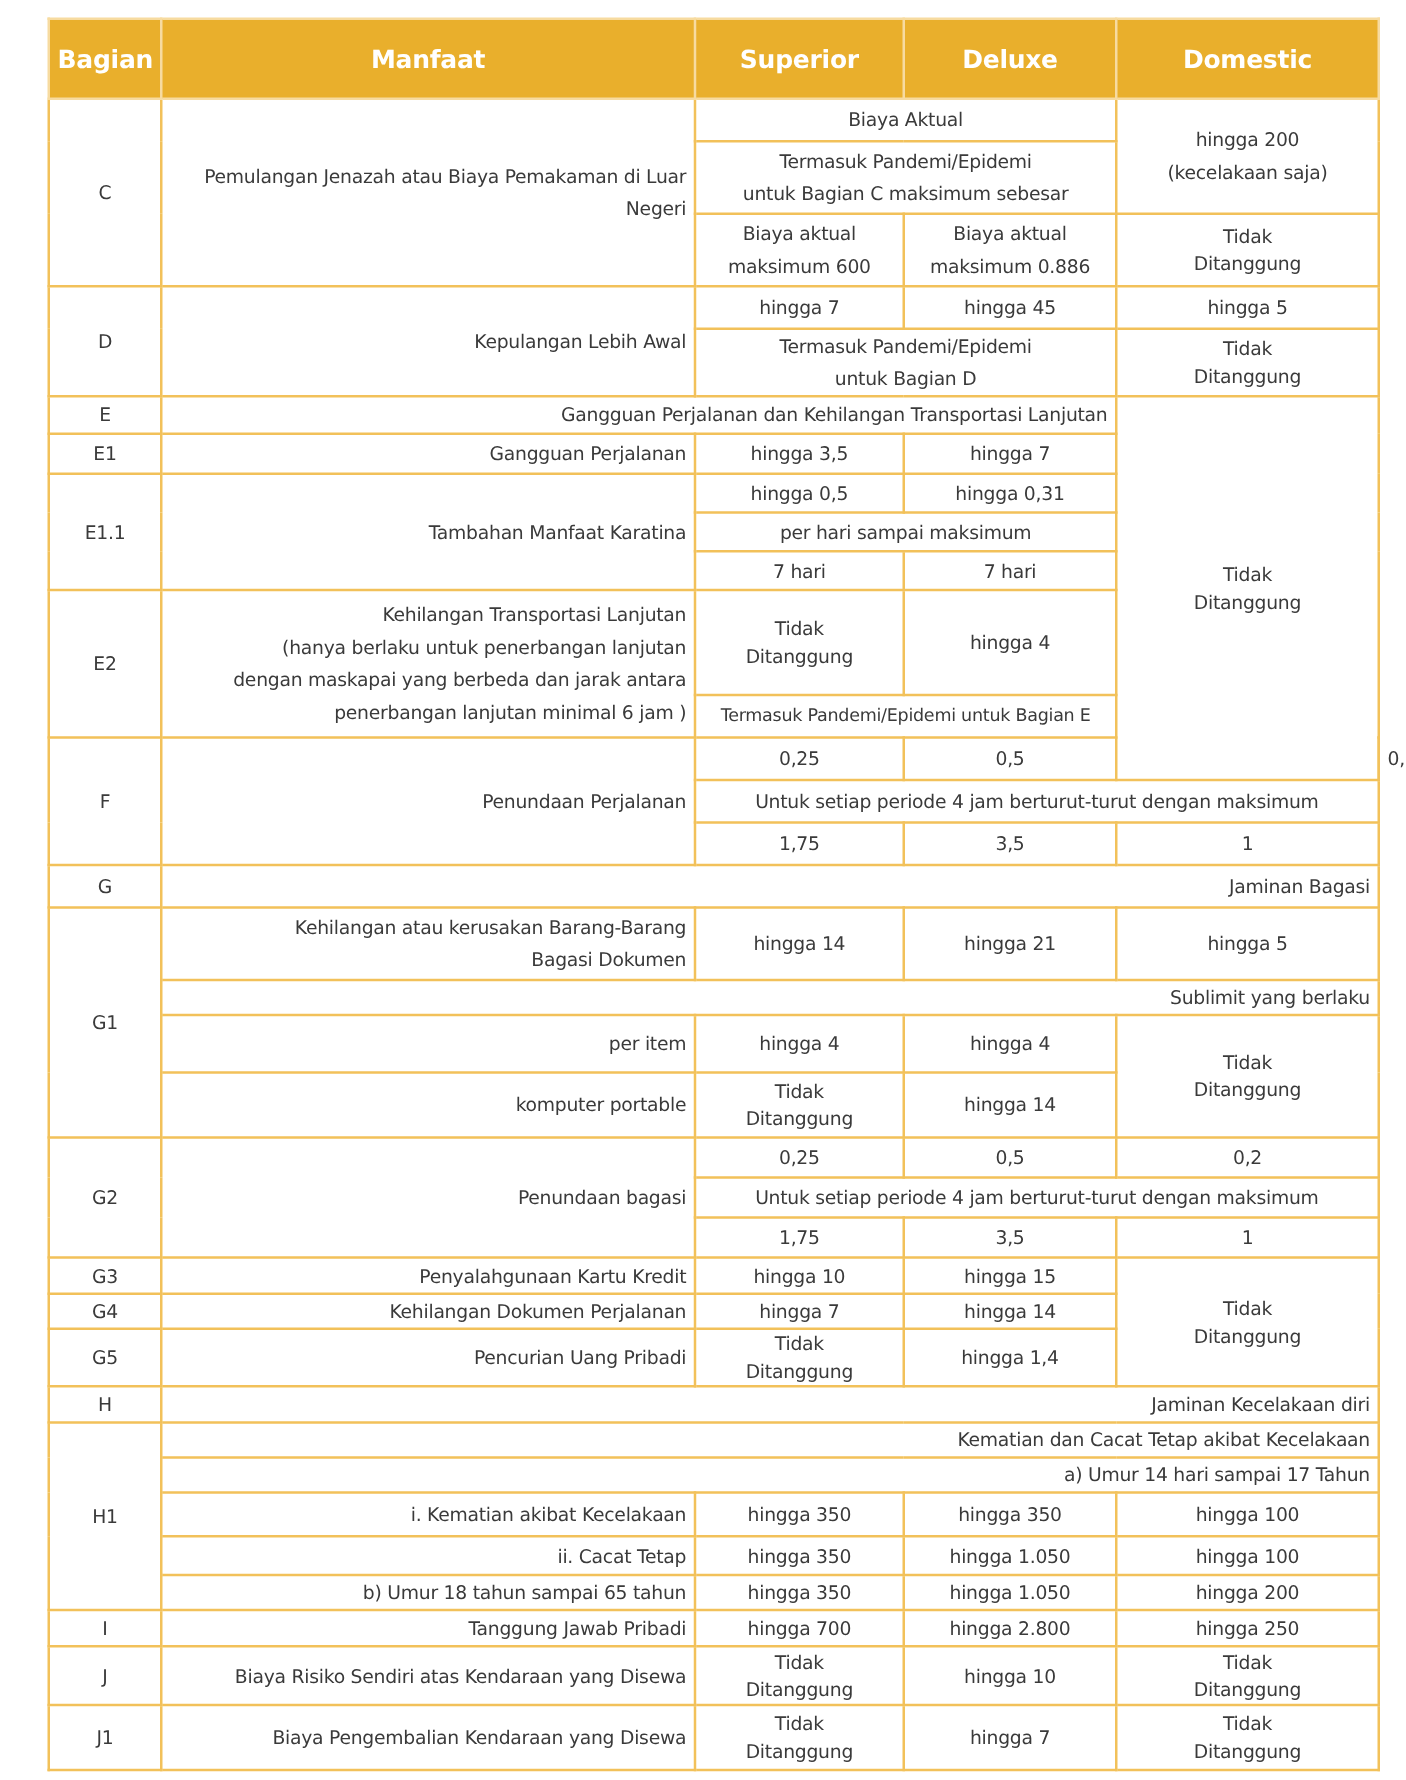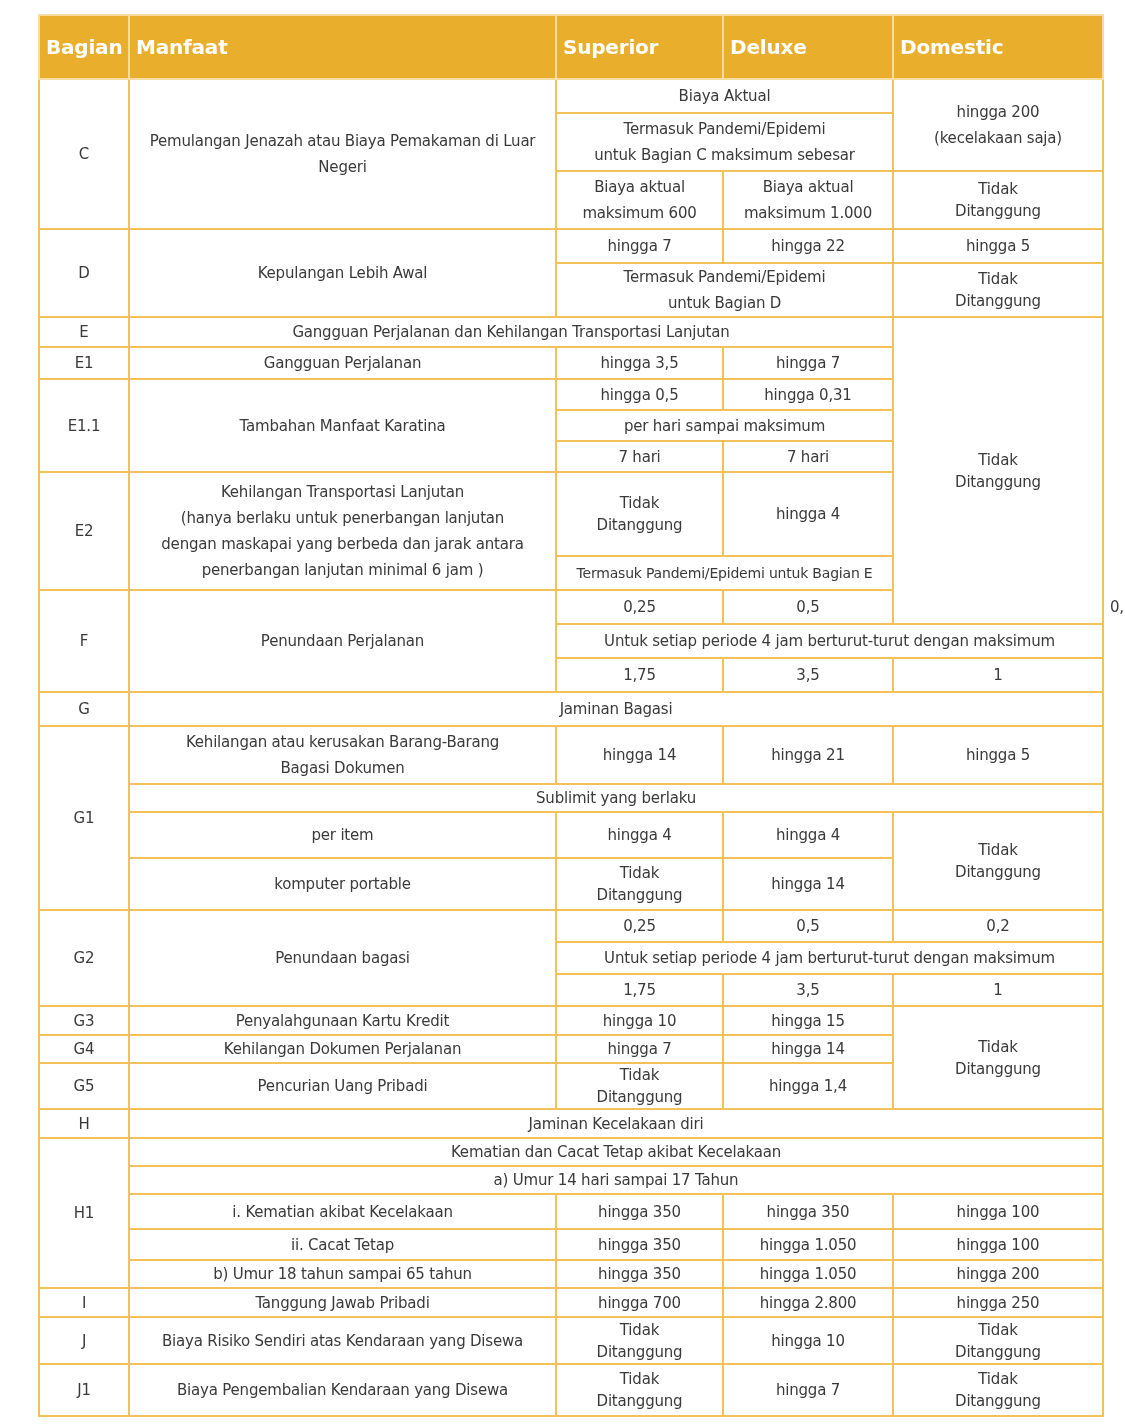--- a/index.html
+++ b/index.html
@@ -2,23 +2,23 @@
 <html><head>
 <meta charset="utf-8">
 <style>
   html, body { margin:0; padding:0; background:#ffffff; }
   body { width:1125px; height:1424px; position:relative; overflow:hidden;
          font-family:"DejaVu Sans", "Liberation Sans", sans-serif; color:#3a3a3a; }
   table.benefits { position:absolute; left:38px; top:14px; width:1064px;
     border-collapse:collapse; table-layout:fixed; font-size:15px; letter-spacing:-0.2px; }
   table.benefits td, table.benefits th { border:2px solid #f2c15a; padding:0 6px; line-height:26px; }
   table.benefits th { background:#e9af2c; color:#ffffff; font-weight:bold; font-size:20px;
-     height:62px; border-color:#f7dba0; text-align:left; }
+     height:62px; border-color:#f7dba0; text-align:center; }
   td.c { text-align:center; }
-  td.l { text-align:center; padding-left:10px; }
+  td.l { text-align:right; padding-left:10px; }
   td.sec { text-align:center; }
   td.ind { padding-left:38px; }
   .small { font-size:14px; }
 </style>
 </head>
 <body>
 
 <table class="benefits">
   <colgroup>
     <col style="width:90px">
@@ -53,33 +53,33 @@
           <div>untuk Bagian C maksimum sebesar</div>
         </td>
     </tr>
     <tr style="height:58px">
       <td class="c">
           <div>Biaya aktual</div>
           <div>maksimum 600</div>
         </td>
       <td class="c">
           <div>Biaya aktual</div>
-          <div>maksimum 1.000</div>
+          <div>maksimum 0.886</div>
         </td>
       <td class="c" style="line-height:22px">
           <div>Tidak</div>
           <div>Ditanggung</div>
         </td>
     </tr>
 
     <tr style="height:34px">
       <td class="sec" rowspan="2">D</td>
       <td class="l" rowspan="2">Kepulangan Lebih Awal</td>
       <td class="c">hingga 7</td>
-      <td class="c">hingga 22</td>
+      <td class="c">hingga 45</td>
       <td class="c">hingga 5</td>
     </tr>
     <tr style="height:54px">
       <td class="c" colspan="2">
           <div>Termasuk Pandemi/Epidemi</div>
           <div>untuk Bagian D</div>
         </td>
       <td class="c" style="line-height:22px">
           <div>Tidak</div>
           <div>Ditanggung</div>

